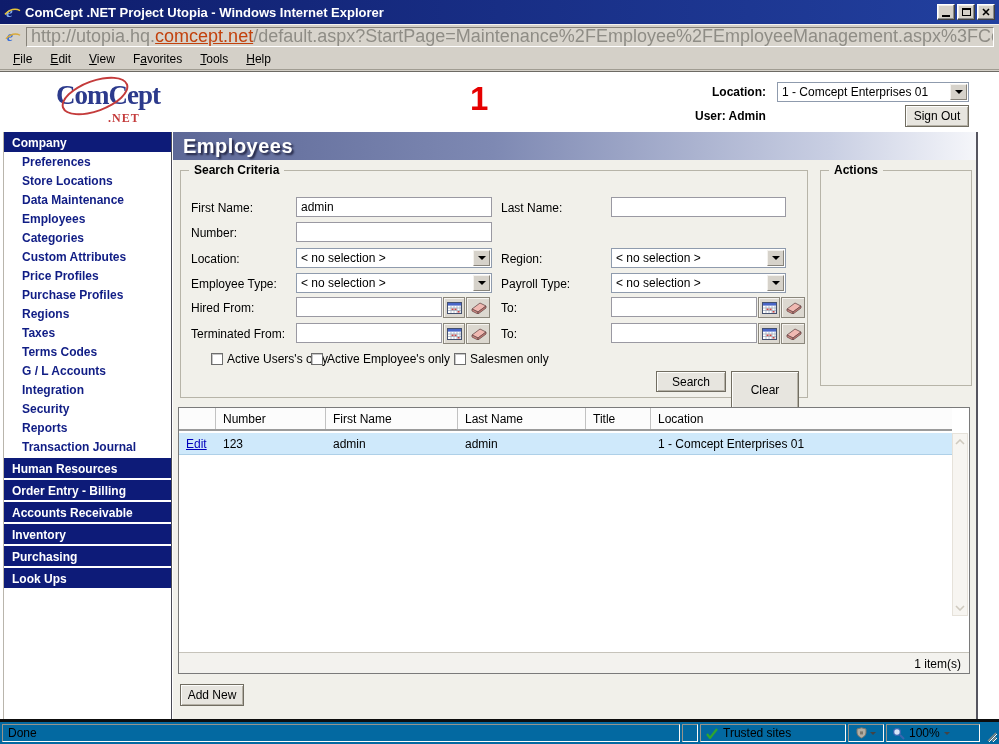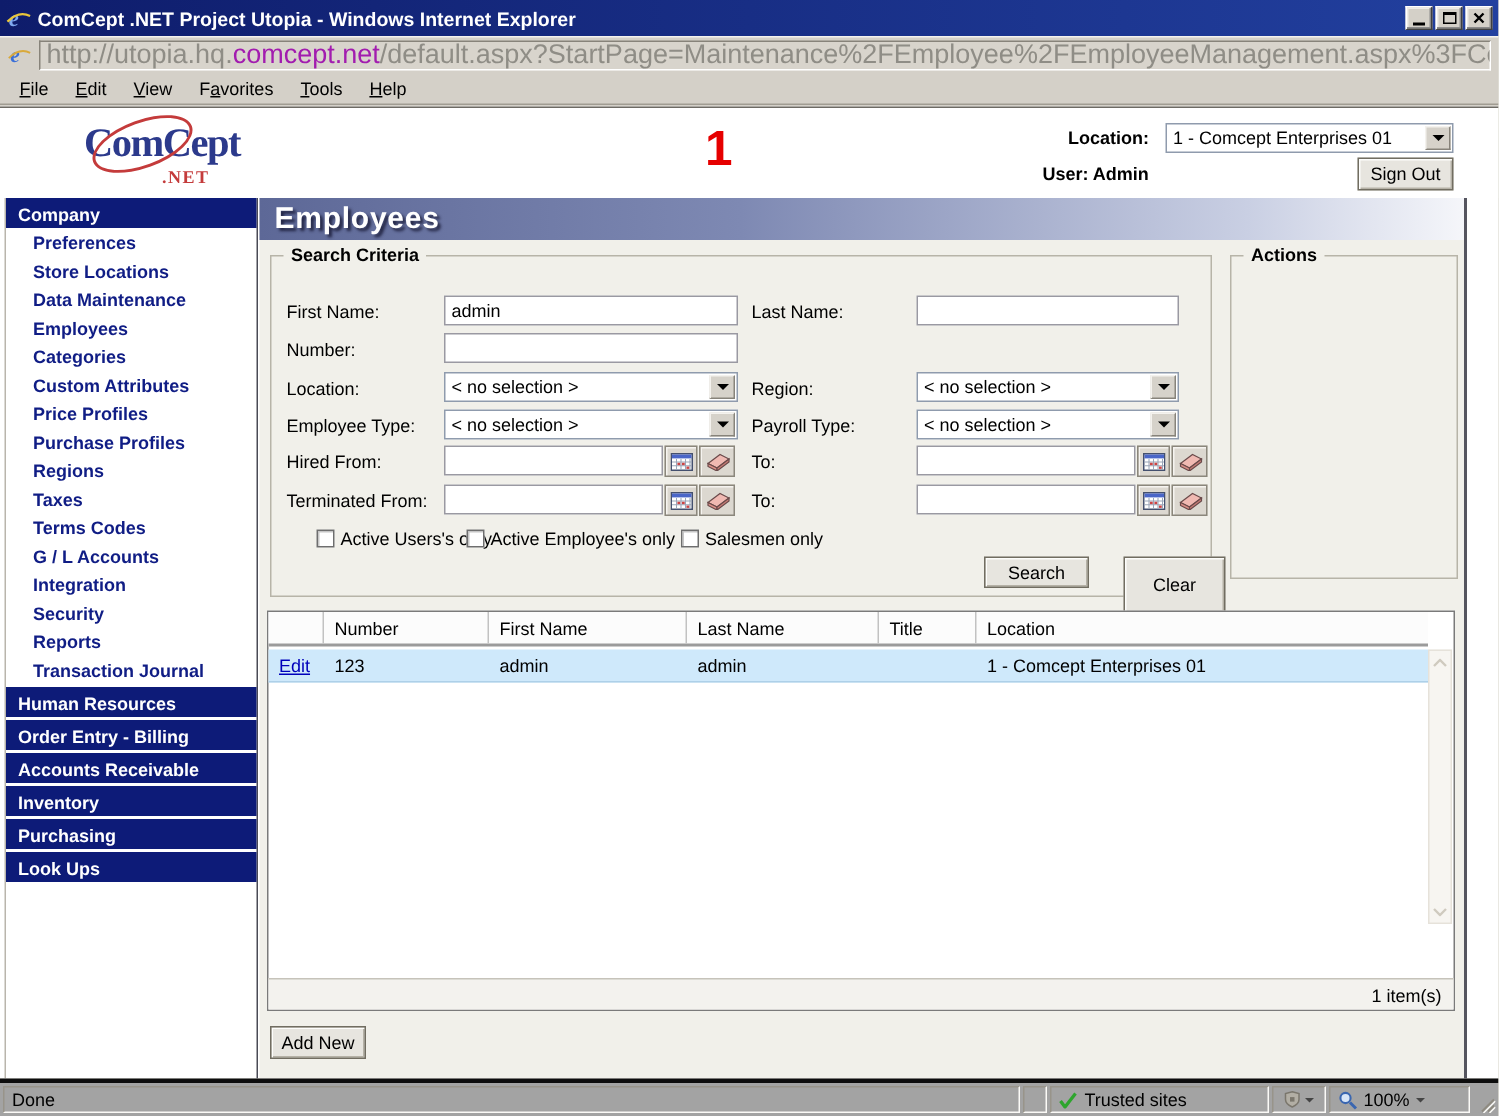--- a/index.html
+++ b/index.html
@@ -18,21 +18,21 @@
     display:flex; align-items:center; justify-content:center; }
   .glyph-min { width:8px; height:2px; background:#000; margin-top:8px; }
   .glyph-max { width:9px; height:8px; border:1px solid #000; border-top:2px solid #000; }
 
   .addressbar { position:absolute; top:24px; left:0; right:0; height:24px; background:#d4d0c8;
     border-top:1px solid #f4f2ee; display:flex; align-items:center; padding:0 5px; }
   .addr-field { flex:1; height:20px; margin-left:5px; background:#d8d4cc;
     border:1px solid; border-color:#87837a #fff #fff #87837a;
     display:flex; align-items:center; padding:4px 4px; white-space:nowrap; overflow:hidden;
     color:#8f8d86; font-size:18px; }
-  .addr-domain { color:#a21caf; }
+  .addr-domain { color:#c2410c;text-decoration:underline; }
 
   .menubar { position:absolute; top:48px; left:0; right:0; height:22px; background:#d4d0c8;
     display:flex; align-items:center; padding-left:4px; border-bottom:1px solid #a09c92; }
   .menu-item { padding:3px 9px; }
 
   
   .viewport { position:absolute; top:71px; bottom:25px; left:0; right:0; background:#fff;
     border-top:1px solid #6d6a64; overflow:hidden; }
 
   .page-header { position:absolute; top:0; left:0; right:0; height:60px; background:#fff; }
@@ -102,21 +102,21 @@
   .edit-link { color:#0000bb; text-decoration:underline; cursor:pointer; }
   .grid-scroll { position:absolute; top:25px; right:1px; width:16px; height:183px;
     background:#f7f5f1; border:1px solid #e6e2da; }
   .chev { position:absolute; left:0; right:0; height:15px; display:flex; align-items:center; justify-content:center; }
   .chev.top { top:0; } .chev.bot { bottom:0; }
   .results-footer { position:absolute; left:0; right:0; bottom:0; height:21px; background:#f3f2ee;
     border-top:1px solid #c6c3ba; text-align:right; padding:4px 8px 0 0; }
 
   
   .bottom-line { position:absolute; bottom:22px; left:0; right:0; height:3px; background:#0d0d0d; }
-  .statusbar { position:absolute; bottom:0; left:0; right:0; height:22px; background:#a3a3a3;
+  .statusbar { position:absolute; bottom:0; left:0; right:0; height:22px; background:#0369a1;
     display:flex; align-items:stretch; gap:2px; padding:2px; }
   .sp { border:1px solid; border-color:#98948a #fbfaf7 #fbfaf7 #98948a; display:flex;
     align-items:center; padding:0 5px; white-space:nowrap; }
   .sp-done { flex:1; }
   .sp-gap { width:16px; }
   .sp-trusted { width:146px; gap:5px; }
   .sp-shield { width:36px; justify-content:center; gap:3px; }
   .sp-zoom { width:94px; gap:4px; }
   .grip { width:15px; display:flex; align-items:flex-end; justify-content:flex-end; }
   .tri-sm { width:0; height:0; border:3px solid transparent; border-top:3px solid #444; margin-top:3px; }
@@ -340,21 +340,21 @@
         <span class="cb"></span><span>Active Users's only</span>
       </span>
       <span class="cbx-item" style="left:130px; top:181px;">
         <span class="cb"></span><span>Active Employee's only</span>
       </span>
       <span class="cbx-item" style="left:273px; top:181px;">
         <span class="cb"></span><span>Salesmen only</span>
       </span>
 
       <button class="btn abs" style="left:475px; top:200px; width:70px; height:21px;">Search</button>
-      <button class="btn abs" style="left:568px; top:200px; width:68px; height:38px;">Clear</button>
+      <button class="btn abs" style="left:550px; top:200px; width:68px; height:38px;">Clear</button>
     </div>
 
     <div class="fieldset fs-actions">
       <span class="legend">Actions</span>
     </div>
 
     <div class="results">
       <div class="grid-header" id="grid-header">
           <div class="gh-cell" style="width: 37px;"></div>
           <div class="gh-cell" style="width: 110px;">Number</div>

